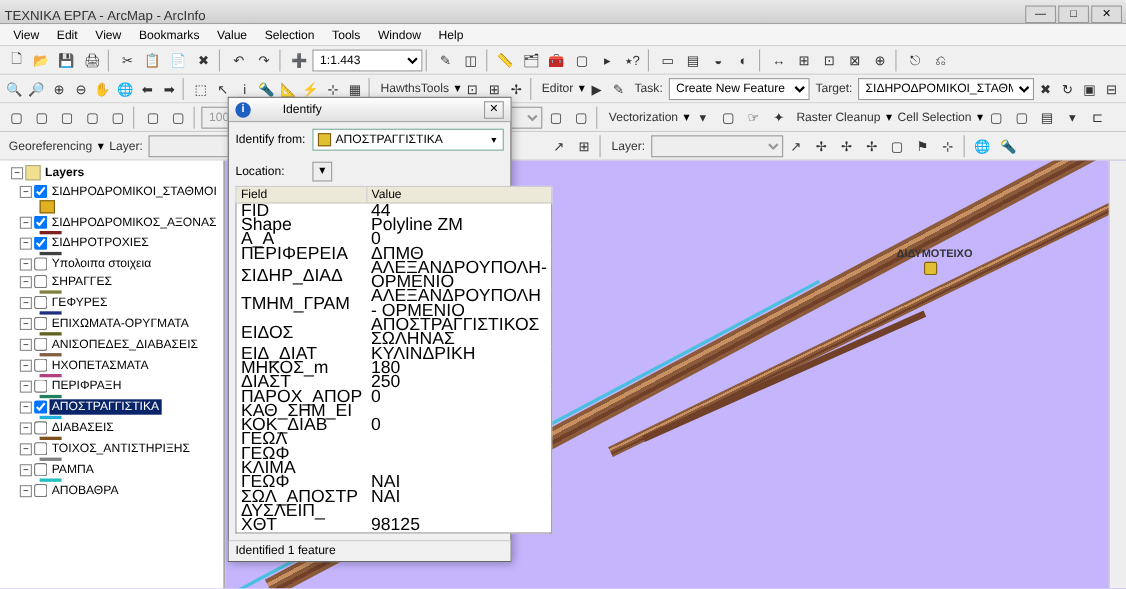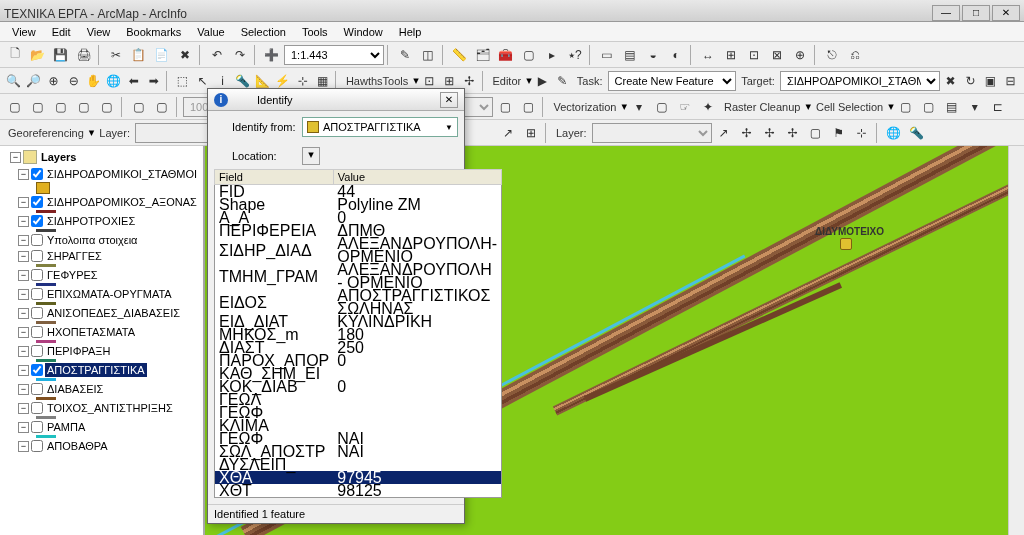--- a/index.html
+++ b/index.html
@@ -18,33 +18,33 @@
 .tsel.disabled { background: #eee; color: #999; }
 .workspace { display: flex; height: calc(535px - 22px - 20px - 26px - 26px - 26px - 26px); position: relative; }
 .toc { width: 205px; background: #fff; border-right: 2px solid #aaa; overflow-y: auto; padding: 2px; }
 .toc-root { font-weight: bold; padding: 2px; }
 .toc-item { display: flex; align-items: center; padding: 1px 0 1px 8px; gap: 2px; }
 .toc-exp { width: 11px; height: 11px; border: 1px solid #888; text-align: center; line-height: 9px; font-size: 9px; cursor: pointer; background: #fff; }
 .toc-chk { width: 12px; height: 12px; }
 .toc-lbl { padding: 1px 2px; white-space: nowrap; }
 .toc-lbl.sel { background: #0a246a; color: #fff; }
 .toc-swatch { width: 20px; height: 3px; margin-left: 34px; }
-.mapcanvas { flex: 1; background: #84cc16; position: relative; overflow: hidden; }
+.mapcanvas { flex: 1; background: #c4b5fd; position: relative; overflow: hidden; }
 .diag { position: absolute; background: linear-gradient(to bottom,#8a5a3a 0,#8a5a3a 20%,#c89060 20%,#c89060 40%,#8a5a3a 40%,#8a5a3a 60%,#704028 60%,#704028 80%,#8a5a3a 80%); height: 18px; transform-origin: left center; }
 .redline { position: absolute; width: 60px; height: 2px; background: #f00; transform: rotate(70deg); }
 .maplabel { position: absolute; font-weight: bold; color: #333; font-size: 10px; }
 .feat-dot { position: absolute; width: 12px; height: 12px; background: #e0c030; border: 1px solid #806010; border-radius: 2px; }
 .identify { position: absolute; left: 207px; top: 88px; width: 258px; background: #f0f0f0; border: 1px solid #666; box-shadow: 2px 2px 8px rgba(0,0,0,.3); z-index: 100; }
 .id-title { height: 22px; background: linear-gradient(#fefefe,#e0e0e0); display: flex; align-items: center; padding: 0 6px; border-bottom: 1px solid #aaa; }
 .id-title .i { width: 14px; height: 14px; background: #2060c0; color: #fff; border-radius: 50%; text-align: center; line-height: 14px; font-weight: bold; font-size: 10px; margin-right: 5px; }
 .id-title .t { flex: 1; margin-left: 24px; }
 .id-close { width: 18px; height: 16px; text-align: center; cursor: pointer; border: 1px solid #999; font-size: 10px; line-height: 14px; }
 .id-body { padding: 6px; }
 .id-row { display: flex; align-items: center; margin-bottom: 4px; gap: 6px; }
-.id-row label { width: 64px; margin-left: 18px; }
+.id-row label { width: 64px; }
 .id-combo { flex: 1; height: 20px; border: 1px solid #7a9; background: #fff; display: flex; align-items: center; padding: 0 4px; }
 .id-combo .arrow { margin-left: auto; font-size: 8px; }
 .id-loc { flex: 1; height: 18px; border: 1px inset #ccc; background: #fff; padding: 1px 4px; }
 .id-locbtn { width: 18px; height: 18px; border: 1px solid #999; background: #eee; text-align: center; cursor: pointer; }
 .id-table { width: 100%; border-collapse: collapse; background: #fff; border: 1px solid #999; }
 .id-table th { background: #ece9d8; border: 1px solid #ccc; text-align: left; padding: 1px 4px; font-weight: normal; }
 .id-table td { border-bottom: 0; padding: 0 4px; font-size: 16px; line-height: 13px; }
 .id-table tr.sel td { background: #0a246a; color: #fff; }
 .id-status { border-top: 1px solid #ccc; padding: 3px 6px; background: #f0f0f0; }
 .scroll-v { position: absolute; right: 0; top: 0; bottom: 0; width: 16px; background: #eee; border-left: 1px solid #ccc; }
@@ -422,24 +422,20 @@
             <td>ΝΑΙ</td>
           </tr>
           <tr>
             <td>ΣΩΛ_ΑΠΟΣΤΡ</td>
             <td>ΝΑΙ</td>
           </tr>
           <tr>
             <td>ΔΥΣΛΕΙΠ_</td>
             <td></td>
           </tr>
-          <tr class="sel">
-            <td>XΘΑ</td>
-            <td>97945</td>
-          </tr>
           <tr>
             <td>XΘΤ</td>
             <td>98125</td>
           </tr>
         </tbody>
     </table>
   </div>
   <div class="id-status">Identified 1 feature</div>
 </div>
 

